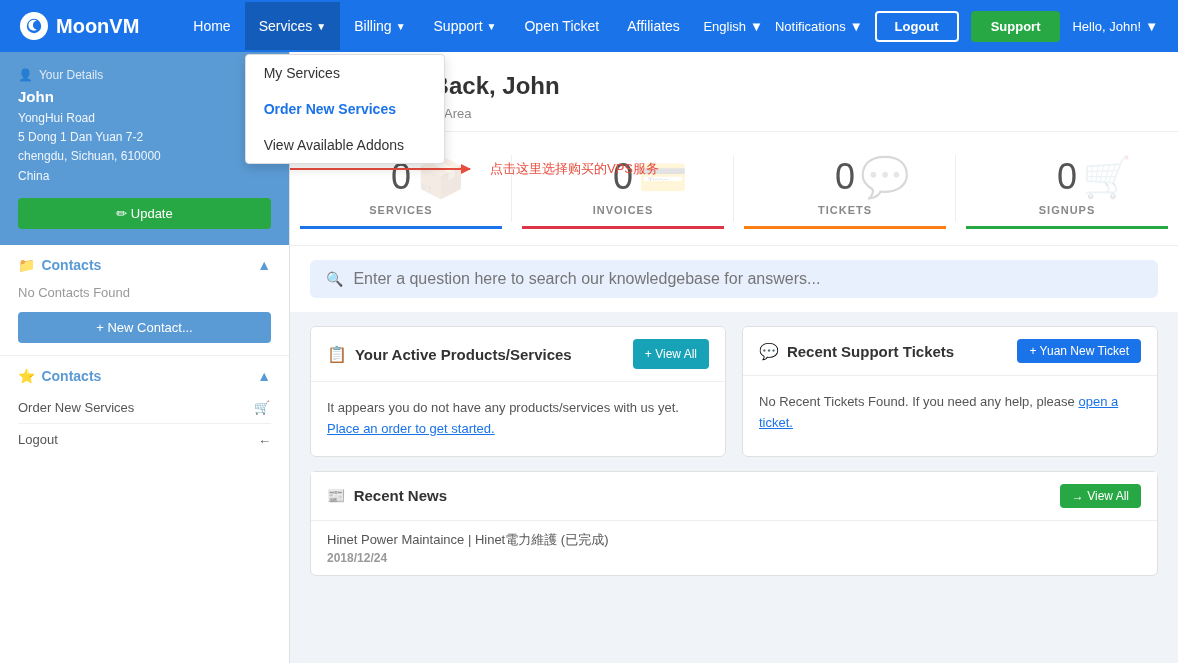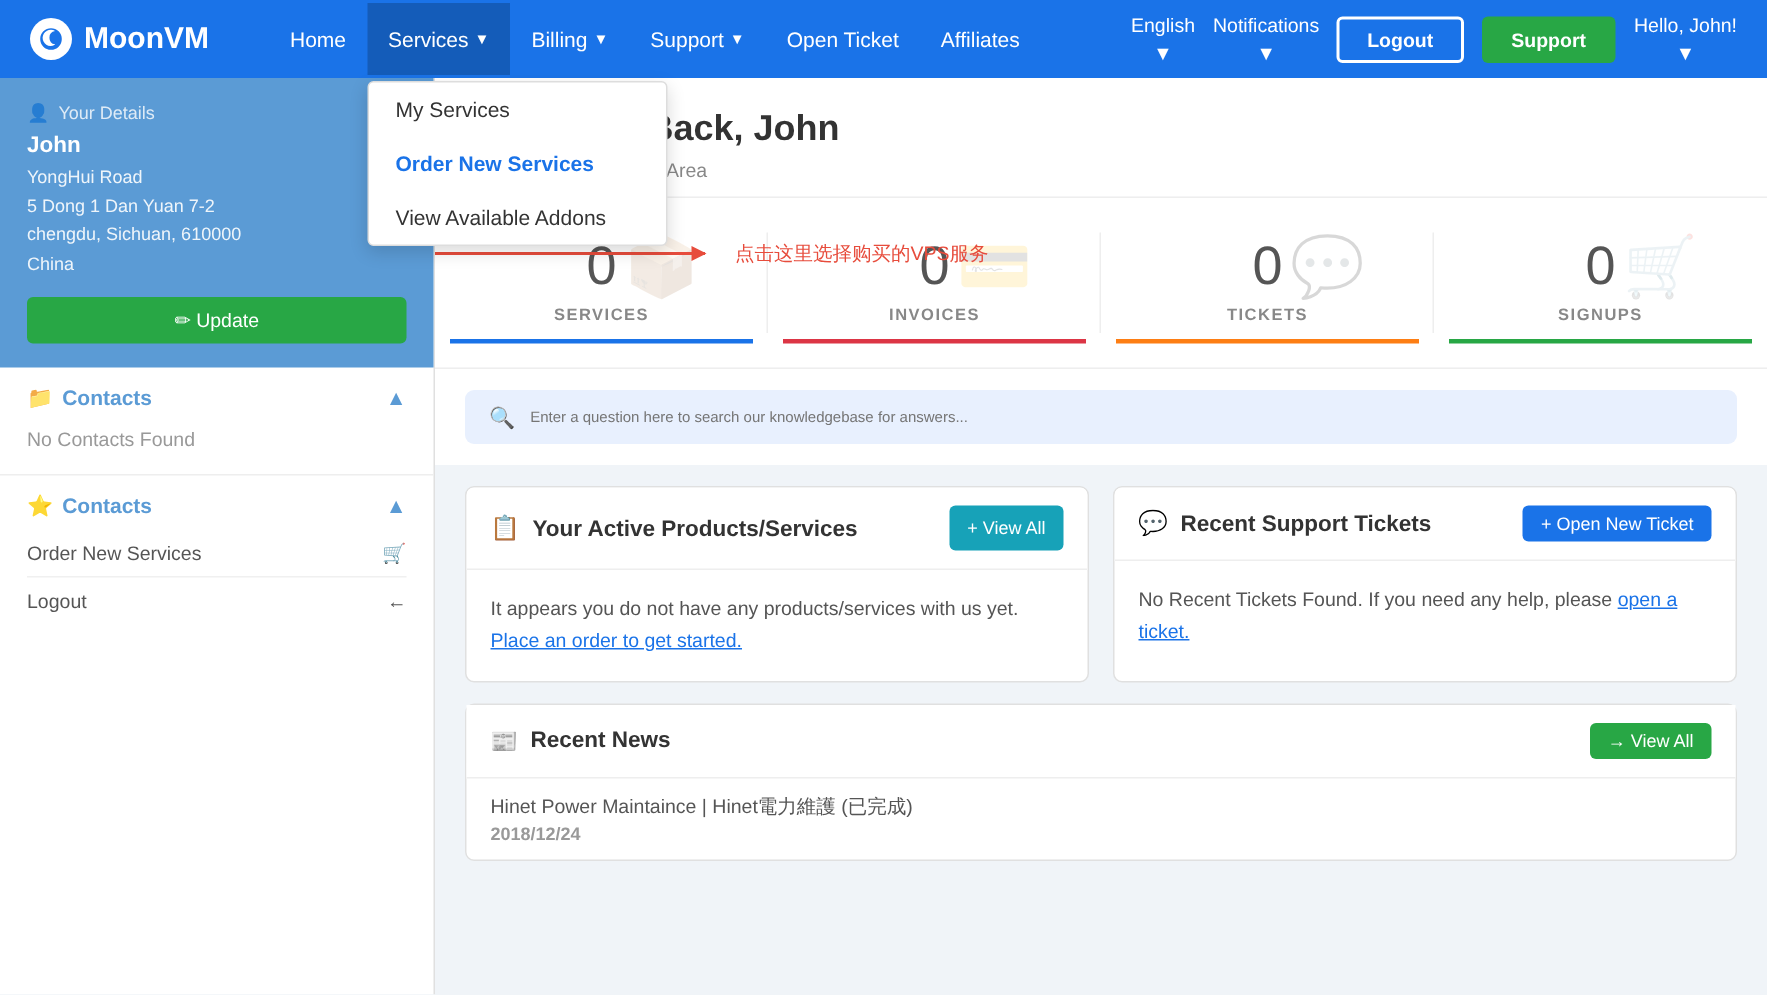--- a/index.html
+++ b/index.html
@@ -25,21 +25,21 @@
       display: flex; align-items: center; gap: 0; flex: 1;
     }
     .nav-item {
       color: #fff; padding: 0 14px; height: 48px; display: flex; align-items: center; gap: 4px; cursor: pointer; font-size: 14px; font-weight: 500; text-decoration: none; position: relative;
     }
     .nav-item.active { background: rgba(0,0,0,0.2); }
     .nav-item .caret { font-size: 10px; }
     .top-right {
       display: flex; align-items: center; gap: 12px; margin-left: auto;
     }
-    .top-right-link { color: #fff; font-size: 13px; cursor: pointer; display: flex; align-items: center; gap: 4px; flex-direction: column; }
+    .top-right-link { color: #fff; font-size: 13px; cursor: pointer; display: flex; align-items: center; gap: 4px; }
     .btn-logout {
       background: transparent; border: 2px solid #fff; color: #fff; padding: 6px 18px; border-radius: 4px; cursor: pointer; font-size: 13px; font-weight: 600;
     }
     .btn-support {
       background: #28a745; border: none; color: #fff; padding: 8px 20px; border-radius: 4px; cursor: pointer; font-size: 13px; font-weight: 600;
     }
 
     
     .dropdown-menu {
       position: absolute; top: 52px; left: 0; background: #fff; border: 1px solid #ddd; border-radius: 4px; min-width: 200px; z-index: 1000; box-shadow: 0 4px 12px rgba(0,0,0,0.15);
@@ -277,20 +277,21 @@
 
     <div class="sidebar-section">
       <div class="sidebar-section-header">
         <div class="left">
           <span>📁</span>
           <span>Contacts</span>
         </div>
         <span style="cursor:pointer;">▲</span>
       </div>
       <div class="sidebar-empty-text">No Contacts Found</div>
+      <button class="btn-new-contact">+ New Contact...</button>
     </div>
 
     <div class="sidebar-shortcuts">
       <div class="sidebar-section-header">
         <div class="left">
           <span>⭐</span>
           <span>Contacts</span>
         </div>
         <span style="cursor:pointer;">▲</span>
       </div>
@@ -339,21 +340,21 @@
         <div class="stat-number">0</div>
         <div class="stat-icon">🛒</div>
         <div class="stat-label">SIGNUPS</div>
         <div class="stat-underline"></div>
       </div>
     </div>
 
     <div class="search-bar">
       <div class="search-input-wrap">
         <span style="color:#888;">🔍</span>
-        <input type="text" style="background: transparent; border: none; outline: none; flex: 1 1 0%; font-size: 10px; color: #14532d;" placeholder="Enter a question here to search our knowledgebase for answers...">
+        <input type="text" style="background: transparent; border: none; outline: none; flex: 1 1 0%; font-size: 16px; color: #14532d;" placeholder="Enter a question here to search our knowledgebase for answers...">
       </div>
     </div>
 
     <div class="cards-row">
 
       <div class="card">
         <div class="card-header">
           <div class="card-header-left">
             <span class="icon">📋</span>
             <span>Your Active Products/Services</span>
@@ -365,21 +366,21 @@
           <a href="#">Place an order to get started.</a>
         </div>
       </div>
 
       <div class="card">
         <div class="card-header">
           <div class="card-header-left">
             <span class="icon">💬</span>
             <span>Recent Support Tickets</span>
           </div>
-          <button class="btn-open-ticket">+ Open New Ticket</button>
+          <button class="btn-open-ticket">+ Yuan New Ticket</button>
         </div>
         <div class="card-body">
           <span>No Recent Tickets Found. If you need any help, please</span>
           <a href="#">open a ticket.</a>
         </div>
       </div>
     </div>
 
     <div class="news-full">
       <div class="card-header">

